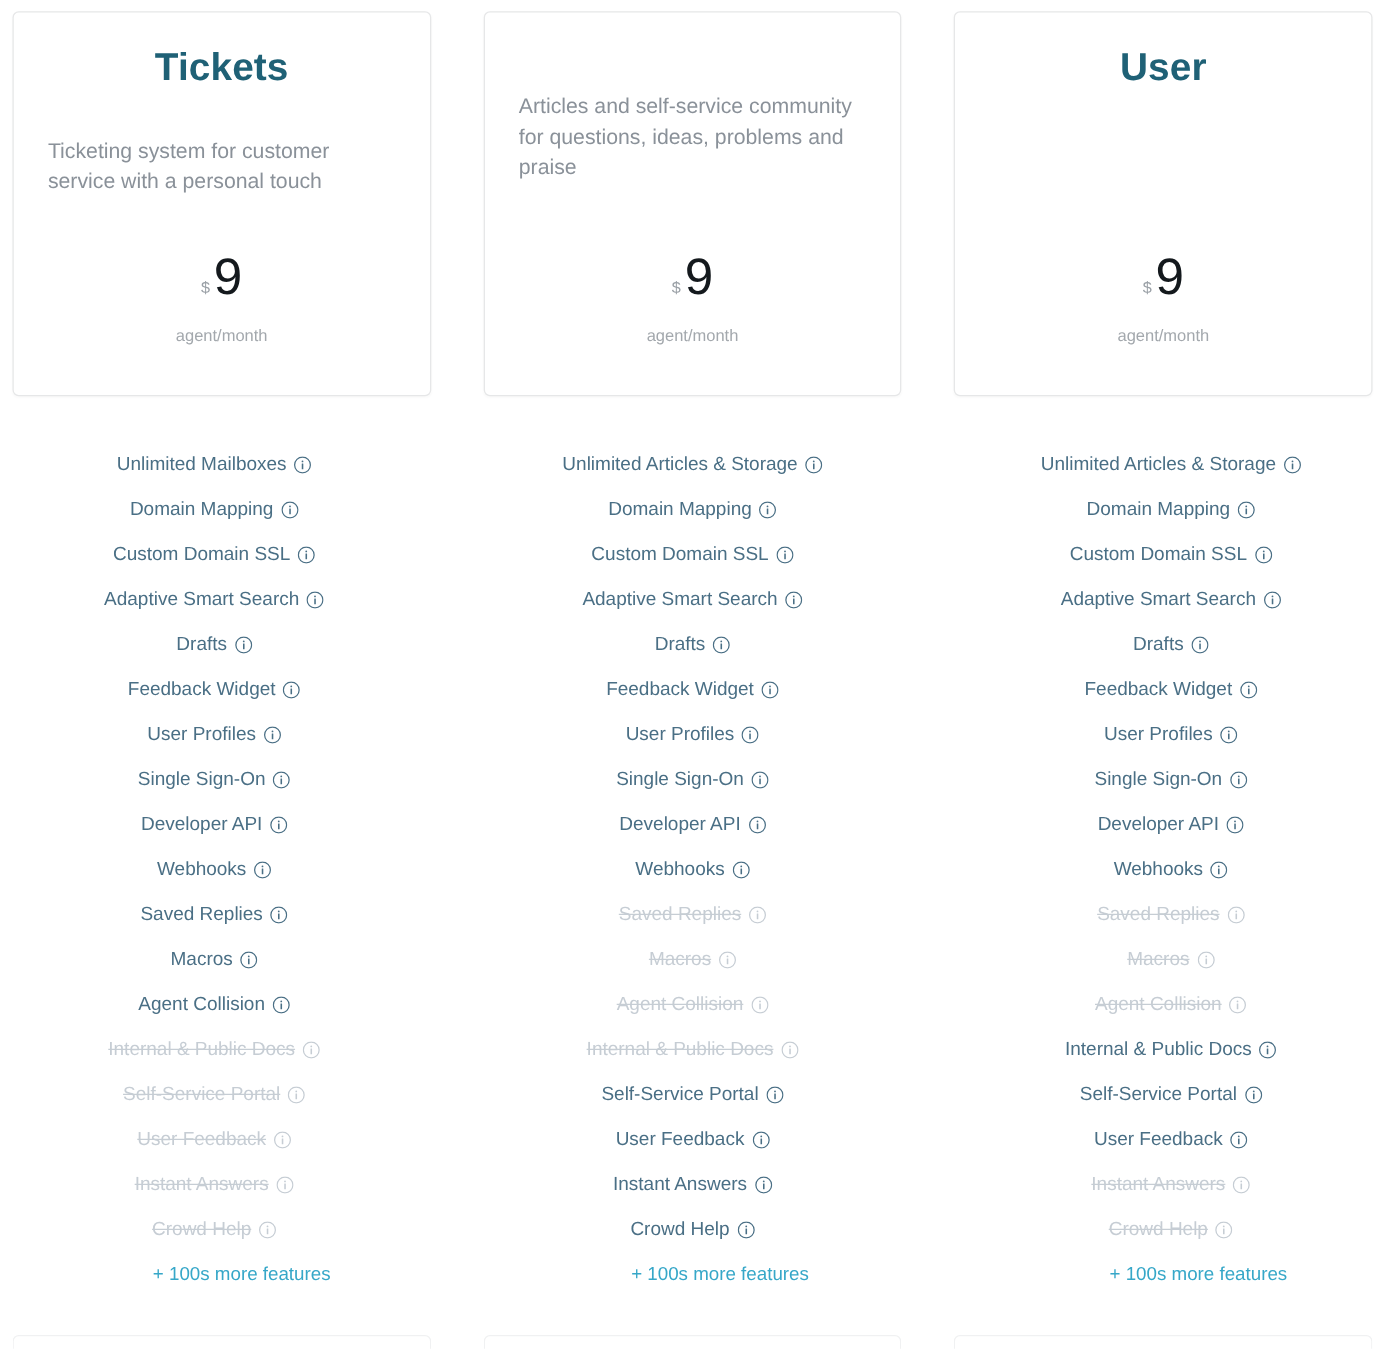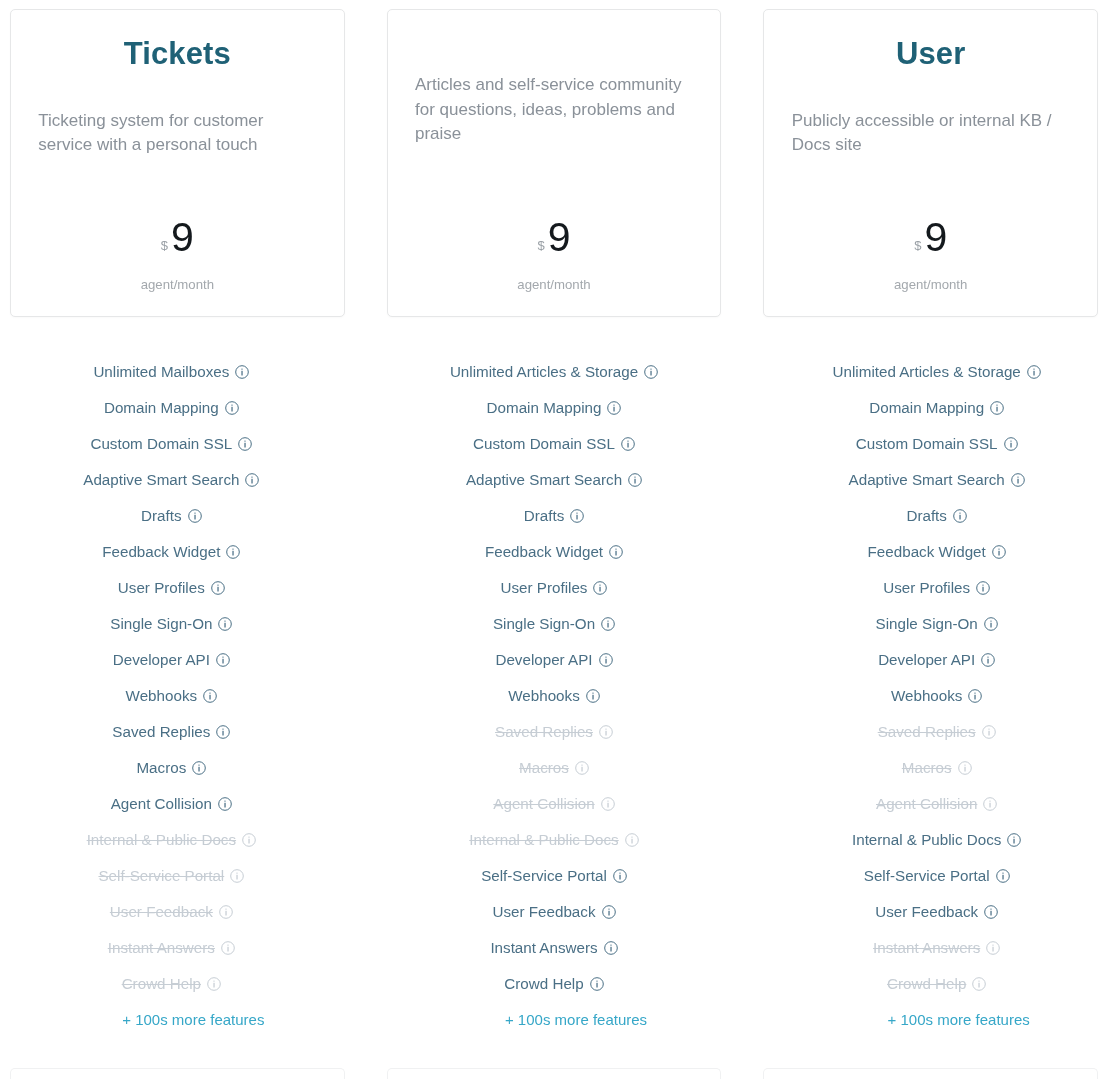--- a/index.html
+++ b/index.html
@@ -76,21 +76,21 @@
 
   .price-amount {
     font-size: 41px;
     font-weight: 400;
     color: #14191d;
     line-height: 1;
   }
 
   .price-period {
     margin-top: 19px;
-    margin-bottom: 4px;
+    margin-bottom: 20px;
     font-size: 13.2px;
     color: #a3a8ad;
     text-align: center;
   }
 
   
   .features-row {
     display: flex;
     justify-content: space-between;
     padding: 0 10px;
@@ -188,21 +188,20 @@
       <div class="plan-card">
         <div class="plan-desc">Articles and self-service community for questions, ideas, problems and praise</div>
         <div class="price-block">
           <span class="price-currency">$</span>
           <span class="price-amount">9</span>
         </div>
         <div class="price-period">agent/month</div>
       </div>
       <div class="plan-card">
         <div class="plan-title">User</div>
-        <div class="plan-desc">Publicly accessible or internal KB / Docs site</div>
         <div class="price-block">
           <span class="price-currency">$</span>
           <span class="price-amount">9</span>
         </div>
         <div class="price-period">agent/month</div>
       </div>
     </div>
 
   <div class="features-row" id="features-row">
       <div class="feature-col">

